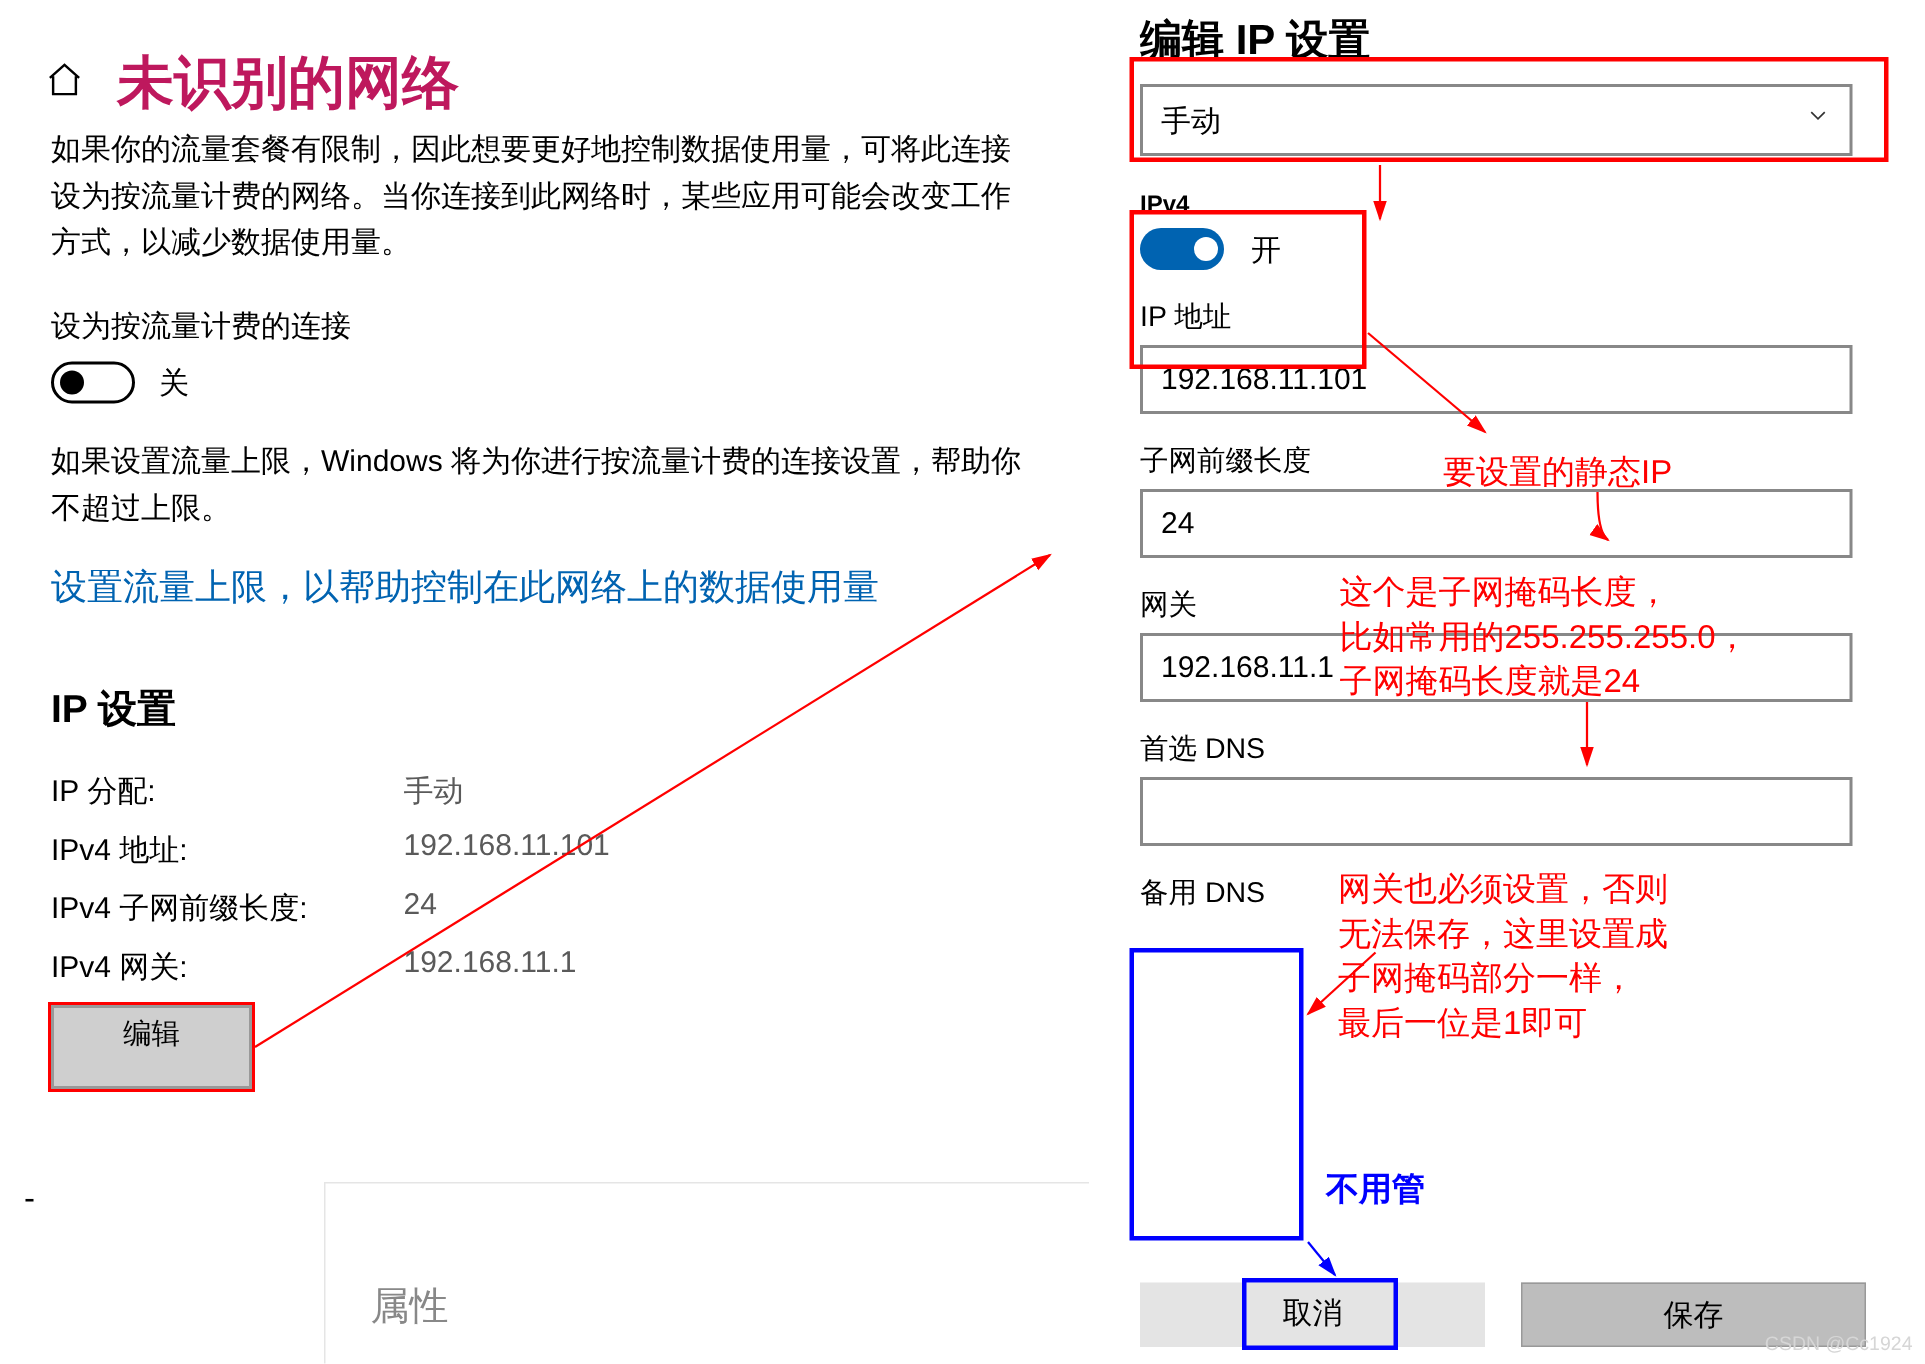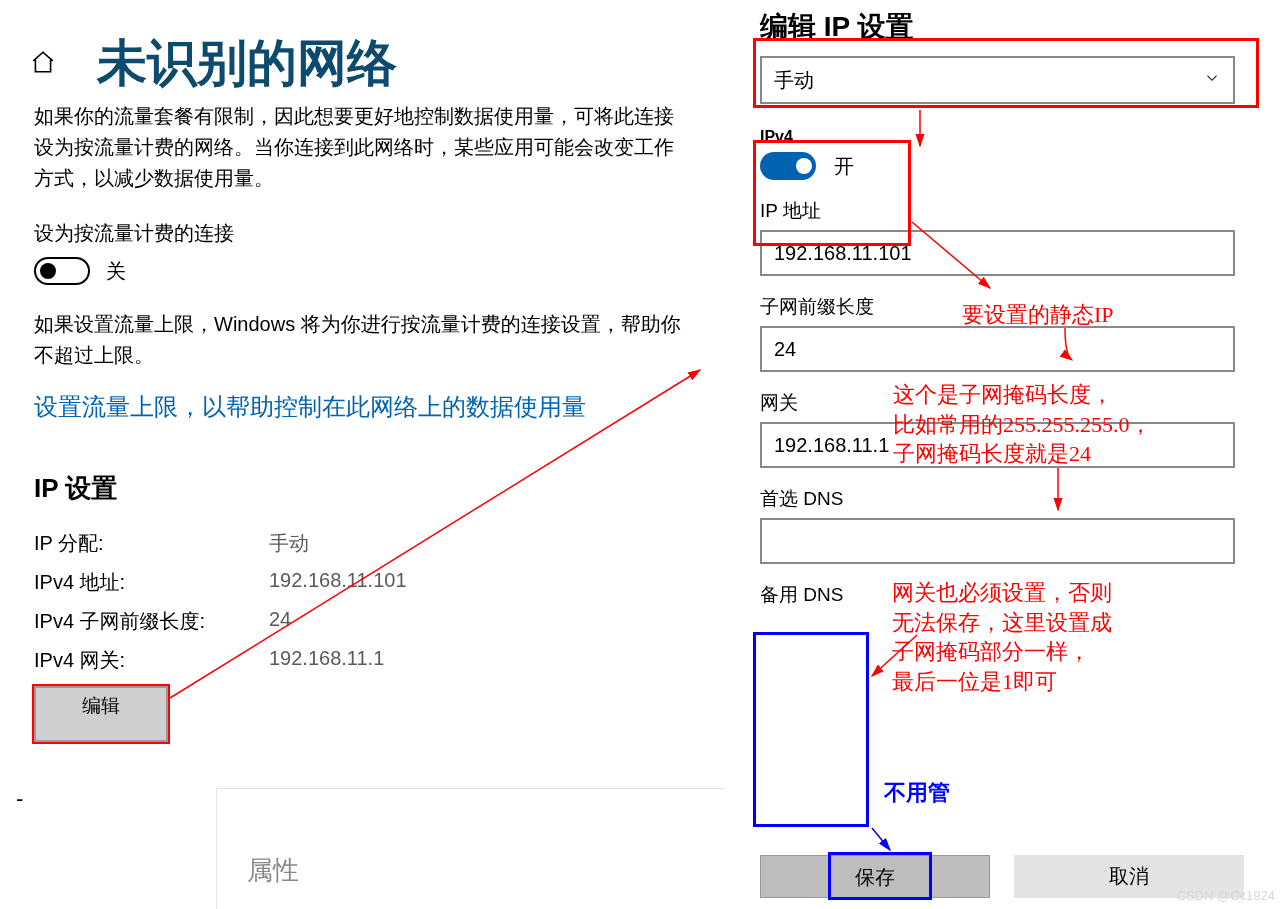--- a/index.html
+++ b/index.html
@@ -2,21 +2,21 @@
 <html><head>
 <meta charset="utf-8">
 <style>
   * { box-sizing: border-box; font-family: "Microsoft YaHei", "Segoe UI", Arial, sans-serif; }
   body { margin: 0; background: #fff; width: 1283px; height: 909px; overflow: hidden; position: relative; }
 
   
   .left-panel { position: absolute; left: 0; top: 0; width: 725px; height: 760px; background: #fff; }
   .left-header { display: flex; align-items: center; padding: 30px 30px 10px 30px; gap: 22px; }
   .home-icon svg { width: 26px; height: 26px; stroke: #000; fill: none; stroke-width: 1.5; }
-  .page-title { font-size: 50px; font-weight: 600; color: #0c4a6e; margin-left: 19px; }
+  .page-title { font-size: 38px; font-weight: 600; color: #be185d; }
   .body-text { font-size: 20px; color: #000; padding: 0 34px; line-height: 1.55; }
   .truncated-top { margin-top: -6px; }
   .sub-label { font-size: 20px; color: #000; margin: 26px 34px 10px 34px; }
   .toggle-row { display: flex; align-items: center; gap: 16px; margin: 4px 34px; }
   .toggle-off { width: 56px; height: 28px; border: 2px solid #000; border-radius: 14px; background: #fff; position: relative; }
   .toggle-off .knob { width: 16px; height: 16px; border-radius: 50%; background: #000; position: absolute; left: 4px; top: 4px; }
   .toggle-label { font-size: 20px; }
   .link-text { font-size: 24px; color: #0063b1; margin: 20px 34px 0 34px; cursor: pointer; }
 
   .section-title { font-size: 26px; font-weight: 600; margin: 48px 34px 24px 34px; }
@@ -48,21 +48,21 @@
   .toggle-on .knob { width: 16px; height: 16px; border-radius: 50%; background: #fff; position: absolute; right: 4px; top: 6px; }
   .toggle-on-row { display: flex; align-items: center; gap: 18px; margin: 2px 30px 4px 30px; }
 
   .button-bar { position: absolute; left: 760px; top: 855px; display: flex; gap: 24px; }
   .btn { width: 230px; height: 43px; font-size: 20px; text-align: center; line-height: 43px; background: #cfcfcf; color: #000; }
   .btn.save { background: #bdbdbd; border:1px solid #999; }
   .btn.cancel { background: #e4e4e4; }
 
   
   .anno { position: absolute; pointer-events: none; }
-  .red-text { font-family: Liberation Serif, serif; color: #f00; font-size: 22px; line-height: 1.35; }
+  .red-text { font-family: Liberation Sans, sans-serif; color: #f00; font-size: 22px; line-height: 1.35; }
   .blue-text { font-family: "SimSun","KaiTi","STKaiti",serif; color: #00f; font-size: 22px; line-height: 1.35; font-weight: 600; }
   .red-box { border: 3px solid #f00; }
   .blue-box { border: 3px solid #00f; }
 
   .watermark { position: absolute; right: 8px; bottom: 6px; font-size: 13px; color: #d6d6d6; }
 </style>
 </head>
 <body>
 
 <div class="left-panel">
@@ -162,22 +162,22 @@
     <div class="field-label">首选 DNS</div>
     <input class="text-input" value="" style="">
   </div>
 
   <div class="field-block">
     <div class="field-label">备用 DNS</div>
   </div>
 </div>
 
 <div class="button-bar">
+  <div class="btn cancel"><span>取消</span></div>
   <div class="btn save"><span>保存</span></div>
-  <div class="btn cancel"><span>取消</span></div>
 </div>
 
 <div class="anno red-box" style="left:753px; top:38px; width:506px; height:70px;"></div>
 <div class="anno red-box" style="left:753px; top:140px; width:158px; height:106px;"></div>
 <div class="anno blue-box" style="left:753px; top:632px; width:116px; height:195px;"></div>
 <div class="anno blue-box" style="left:828px; top:852px; width:104px; height:48px;"></div>
 
 <div class="anno red-text" style="left:962px; top:300px;">要设置的静态IP</div>
 <div class="anno red-text" style="left:893px; top:380px; white-space:pre;">这个是子网掩码长度，
 比如常用的255.255.255.0，

